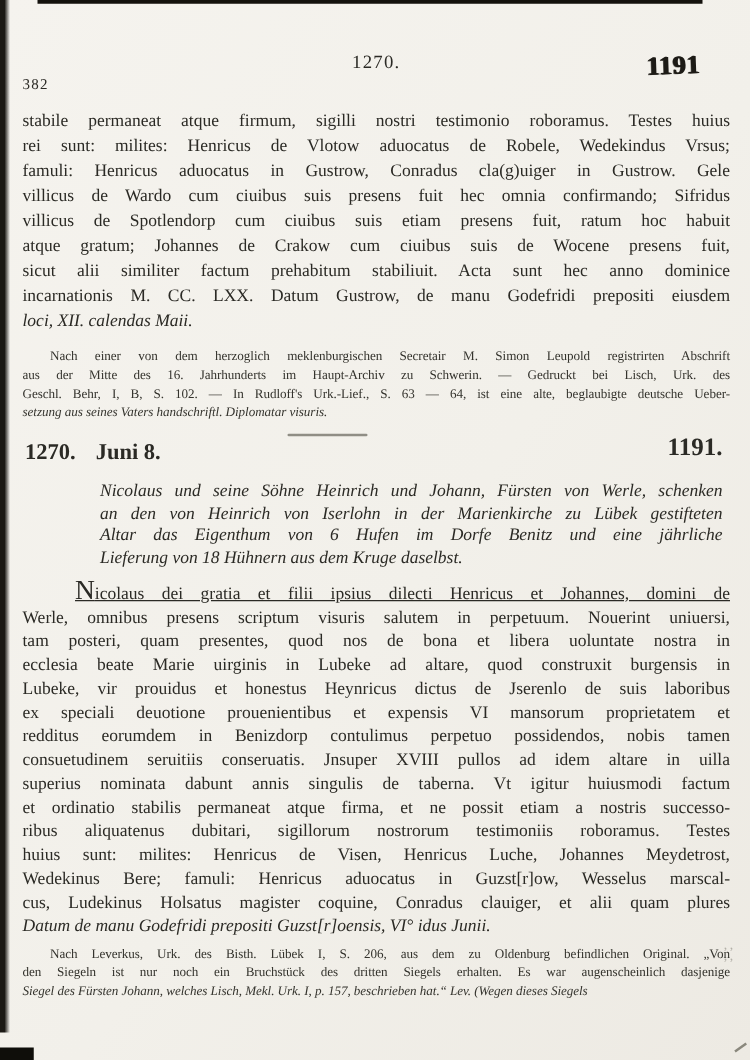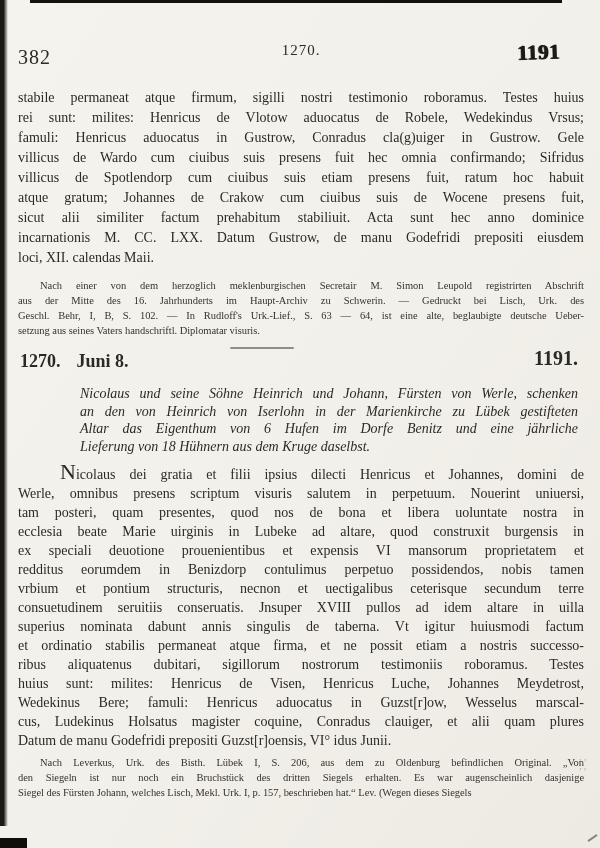--- a/index.html
+++ b/index.html
@@ -17,50 +17,50 @@
   .corner-bl { position:absolute; left:0; bottom:0; width:27px; height:10px; background:#0f0e0a; }
   .tick-br { position:absolute; right:2px; bottom:9px; width:11px; height:2px;
     background:#8a887d; transform:rotate(-35deg); }
   .smudge-right { position:absolute; right:5px; top:752px; width:16px; height:28px;
     color:rgba(70,66,56,.35); font-size:11px; line-height:9px; letter-spacing:2px; }
 
   .content { position:relative; padding:0 16px 0 18px; }
 
   
   .page-header { position:relative; margin-top:42px; height:26px; }
-  .page-number { position:absolute; left:0; top:4px; font-size:20px; letter-spacing:1px; }
+  .page-number { position:absolute; left:0; top:18px; font-size:12px; letter-spacing:1px; }
   .running-head { position:absolute; left:0; right:0; top:0; text-align:center;
     font-size:15px; letter-spacing:1px; }
   .stamp { position:absolute; right:24px; top:-2px; font-size:21px; font-weight:700;
     letter-spacing:.5px; color:#1d1b16; transform:rotate(-2deg);
     text-shadow:.9px .2px 0 #1d1b16, -.5px .4px 0 rgba(29,27,22,.55); }
 
   
   .line { text-align:justify; text-align-last:justify; }
-  .line.last-line { text-align-last:left; }
+  .line.last-line { text-align-last:left;font-style:italic; }
 
   .body-prev { margin-top:20px; font-size:14px; line-height:20px; }
 
   .footnote { font-size:10.5px; line-height:15px; color:#34332d; letter-spacing:-.05px; }
   .footnote .line:first-child { text-indent:22px; }
   .footnote-prev { margin-top:10px; }
 
   .divider { width:64px; height:2px; background:#6f6d64; opacity:.75;
     margin:9px 0 0 212px; border-radius:1px; filter:blur(.3px); }
 
   
   .entry-heading { position:relative; height:28px; }
   .entry-date-group { position:absolute; left:2px; top:2px; font-size:18px; font-weight:700; }
   .entry-year { margin-right:16px; }
   .entry-number { position:absolute; right:6px; top:-2px; font-size:20px; font-weight:700;text-align:right; }
 
   .summary { margin:8px 6px 2px 62px; font-style:italic; font-size:14px; line-height:17.5px; }
 
   .body-main { margin-top:10px; font-size:14px; line-height:19px; }
-  .body-main .line:first-child { text-indent:42px; }
+  .body-main .line:first-child { text-indent:42px;text-decoration:underline; }
   .body-main .line:first-child::first-letter { font-size:22px; line-height:14px; }
 
   .footnote-main { margin-top:5px; }
 </style>
 </head>
 <body>
 
 <div class="page">
 
   <div class="edge-left"></div>
@@ -110,23 +110,23 @@
           <div class="line">an den von Heinrich von Iserlohn in der Marienkirche zu Lübek gestifteten</div>
           <div class="line">Altar das Eigenthum von 6 Hufen im Dorfe Benitz und eine jährliche</div>
           <div class="line last-line">Lieferung von 18 Hühnern aus dem Kruge daselbst.</div>
         </div>
 
       <div class="body-main">
           <div class="line">Nicolaus dei gratia et filii ipsius dilecti Henricus et Johannes, domini de</div>
           <div class="line">Werle, omnibus presens scriptum visuris salutem in perpetuum. Nouerint uniuersi,</div>
           <div class="line">tam posteri, quam presentes, quod nos de bona et libera uoluntate nostra in</div>
           <div class="line">ecclesia beate Marie uirginis in Lubeke ad altare, quod construxit burgensis in</div>
+          <div class="line">Lubeke, vir prouidus et honestus Heynricus dictus de Jserenlo de suis laboribus</div>
           <div class="line">ex speciali deuotione prouenientibus et expensis VI mansorum proprietatem et</div>
           <div class="line">redditus eorumdem in Benizdorp contulimus perpetuo possidendos, nobis tamen</div>
-          <div class="line">vrbium et pontium structuris, necnon et uectigalibus ceterisque secundum terre</div>
           <div class="line">consuetudinem seruitiis conseruatis. Jnsuper XVIII pullos ad idem altare in uilla</div>
           <div class="line">superius nominata dabunt annis singulis de taberna. Vt igitur huiusmodi factum</div>
           <div class="line">et ordinatio stabilis permaneat atque firma, et ne possit etiam a nostris successo-</div>
           <div class="line">ribus aliquatenus dubitari, sigillorum nostrorum testimoniis roboramus. Testes</div>
           <div class="line">huius sunt: milites: Henricus de Visen, Henricus Luche, Johannes Meydetrost,</div>
           <div class="line">Wedekinus Bere; famuli: Henricus aduocatus in Guzst[r]ow, Wesselus marscal-</div>
           <div class="line">cus, Ludekinus Holsatus magister coquine, Conradus clauiger, et alii quam plures</div>
           <div class="line last-line">Datum de manu Godefridi prepositi Guzst[r]oensis, VI° idus Junii.</div>
         </div>
 

